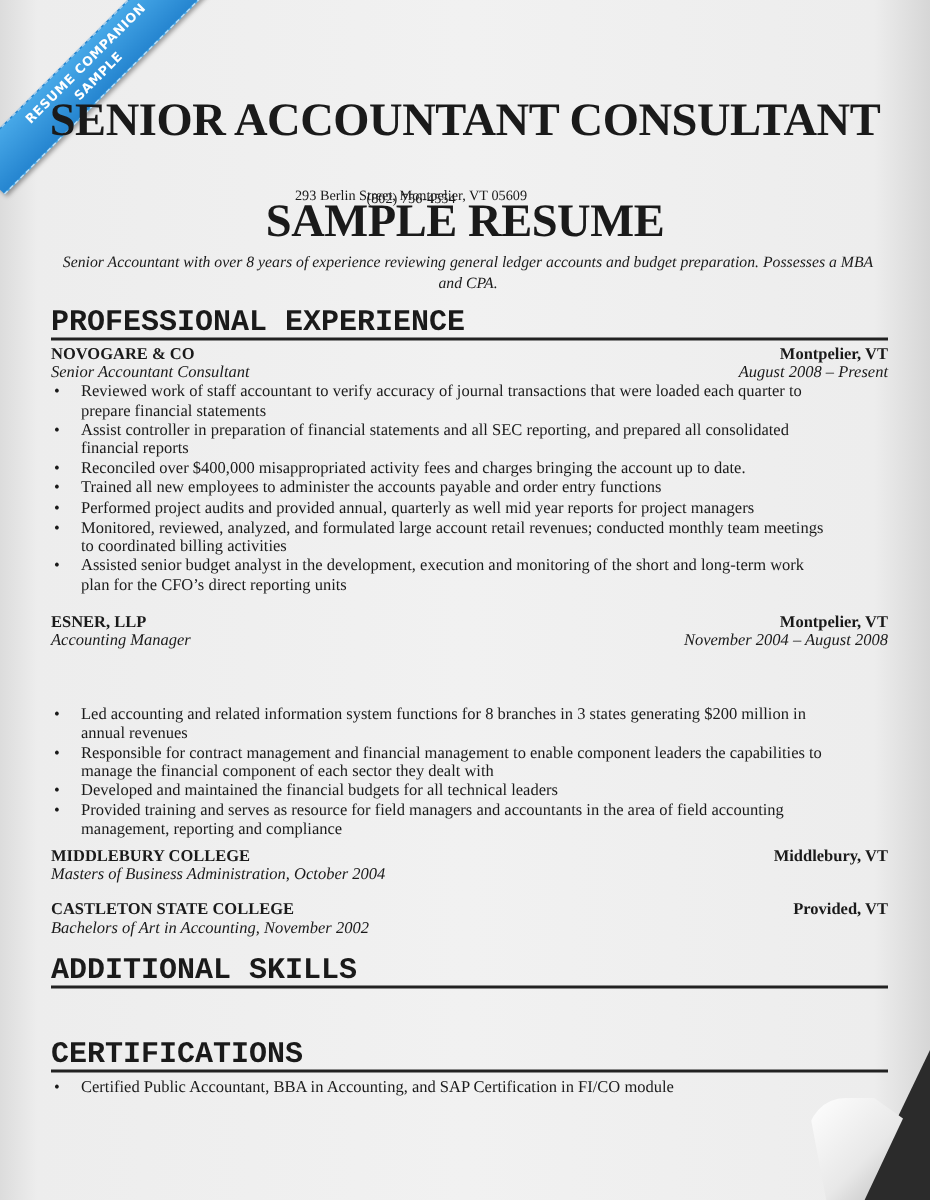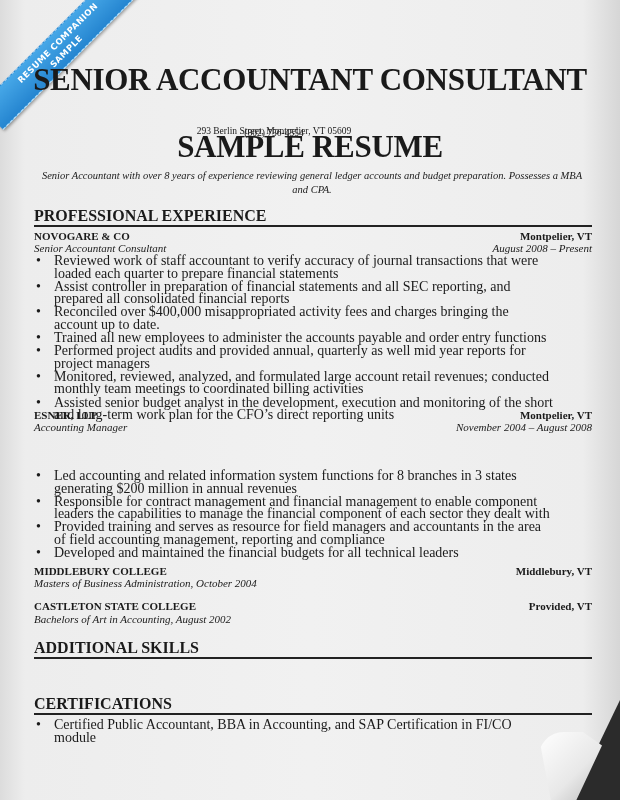--- a/index.html
+++ b/index.html
@@ -34,31 +34,32 @@
   .contact {
     position: absolute; left: 0; width: 508px; text-align: center;
     font-size: 9.5px; line-height: 13px; padding-left: 20px;
   }
   .summary {
     position: absolute; left: 38px; width: 548px; text-align: center;
     font-style: italic; font-size: 10.5px; line-height: 14px;
   }
   .section {
     position: absolute; left: 34px; width: 558px;
-    font-weight: bold; font-size: 16px; line-height: 18px;
+    font-weight: bold; font-size: 20px; line-height: 18px;
     border-bottom: 2px solid #222;
+    font-family: Liberation Mono, monospace;
   }
   .row { position: absolute; left: 34px; width: 558px; font-size: 11px; line-height: 13px; }
   .row .l { position: absolute; left: 0; }
   .row .r { position: absolute; right: 0; }
   .b { font-weight: bold; }
   .i { font-style: italic; }
   ul.bul {
     position: absolute; left: 34px; width: 520px; margin: 0; padding: 0; list-style: none;
-    font-size: 14px; line-height: 12.6px;
+    font-size: 11px; line-height: 12.6px;
   }
   ul.bul li { position: relative; padding-left: 20px; margin-bottom: 0.5px; }
   ul.bul li::before { content: "•"; position: absolute; left: 2px; top: 0; }
   .curl {
     position: absolute; right: 0; bottom: 0; width: 80px; height: 100px;
     background: #2b2b2b;
     clip-path: polygon(100% 0, 100% 100%, 40% 100%);
   }
   .curl-flap {
     position: absolute; right: 18px; bottom: 0; width: 64px; height: 68px;
@@ -109,39 +110,39 @@
     <span class="l">ESNER, LLP</span>
     <span class="r">Montpelier, VT</span>
   </div>
   <div class="row i" style="top:421px;">
     <span class="l">Accounting Manager</span>
     <span class="r">November 2004 – August 2008</span>
   </div>
   <ul class="bul" style="top:434px;margin-top:36px;">
     <li>Led accounting and related information system functions for 8 branches in 3 states generating $200 million in annual revenues</li>
     <li>Responsible for contract management and financial management to enable component leaders the capabilities to manage the financial component of each sector they dealt with</li>
+    <li>Developed and maintained the financial budgets for all technical leaders</li>
     <li>Provided training and serves as resource for field managers and accountants in the area of field accounting management, reporting and compliance</li>
-    <li>Developed and maintained the financial budgets for all technical leaders</li>
   </ul>
 
 
   <div class="row b" style="top:565px;">
     <span class="l">MIDDLEBURY COLLEGE</span>
     <span class="r">Middlebury, VT</span>
   </div>
   <div class="row i" style="top:577px;">
     <span class="l">Masters of Business Administration, October 2004</span>
   </div>
 
   <div class="row b" style="top:600px;">
     <span class="l">CASTLETON STATE COLLEGE</span>
     <span class="r">Provided, VT</span>
   </div>
   <div class="row i" style="top:613px;">
-    <span class="l">Bachelors of Art in Accounting, August 2002</span>
+    <span class="l">Bachelors of Art in Accounting, November 2002</span>
   </div>
 
   <div class="section" style="top:639px;">ADDITIONAL SKILLS</div>
 
   <div class="section" style="top:695px;">CERTIFICATIONS</div>
   <ul class="bul" style="top:719px;">
     <li>Certified Public Accountant, BBA in Accounting, and SAP Certification in FI/CO module</li>
   </ul>
 
   <div class="curl"></div>

